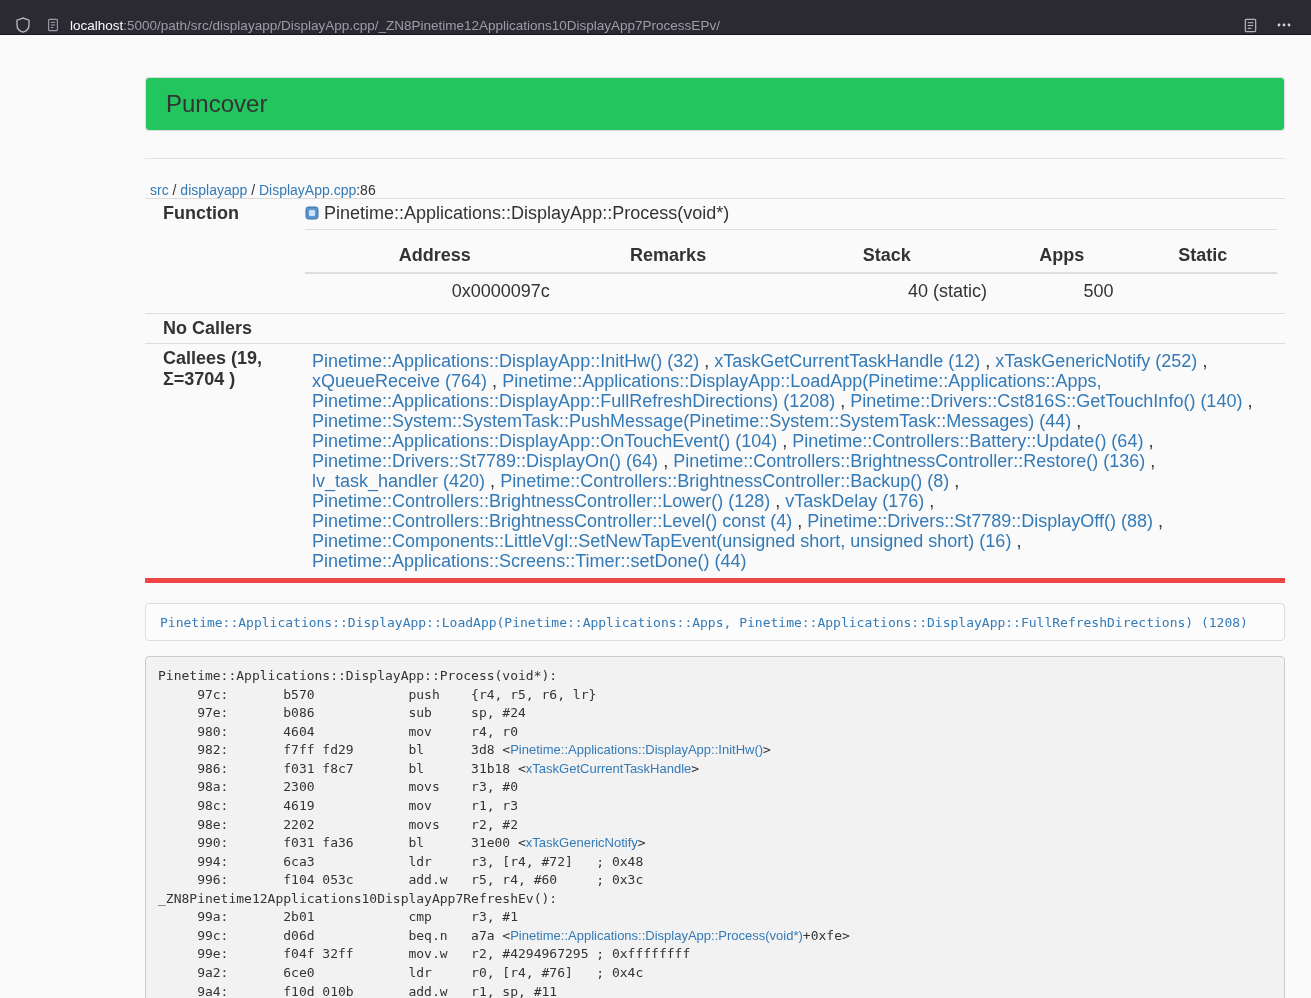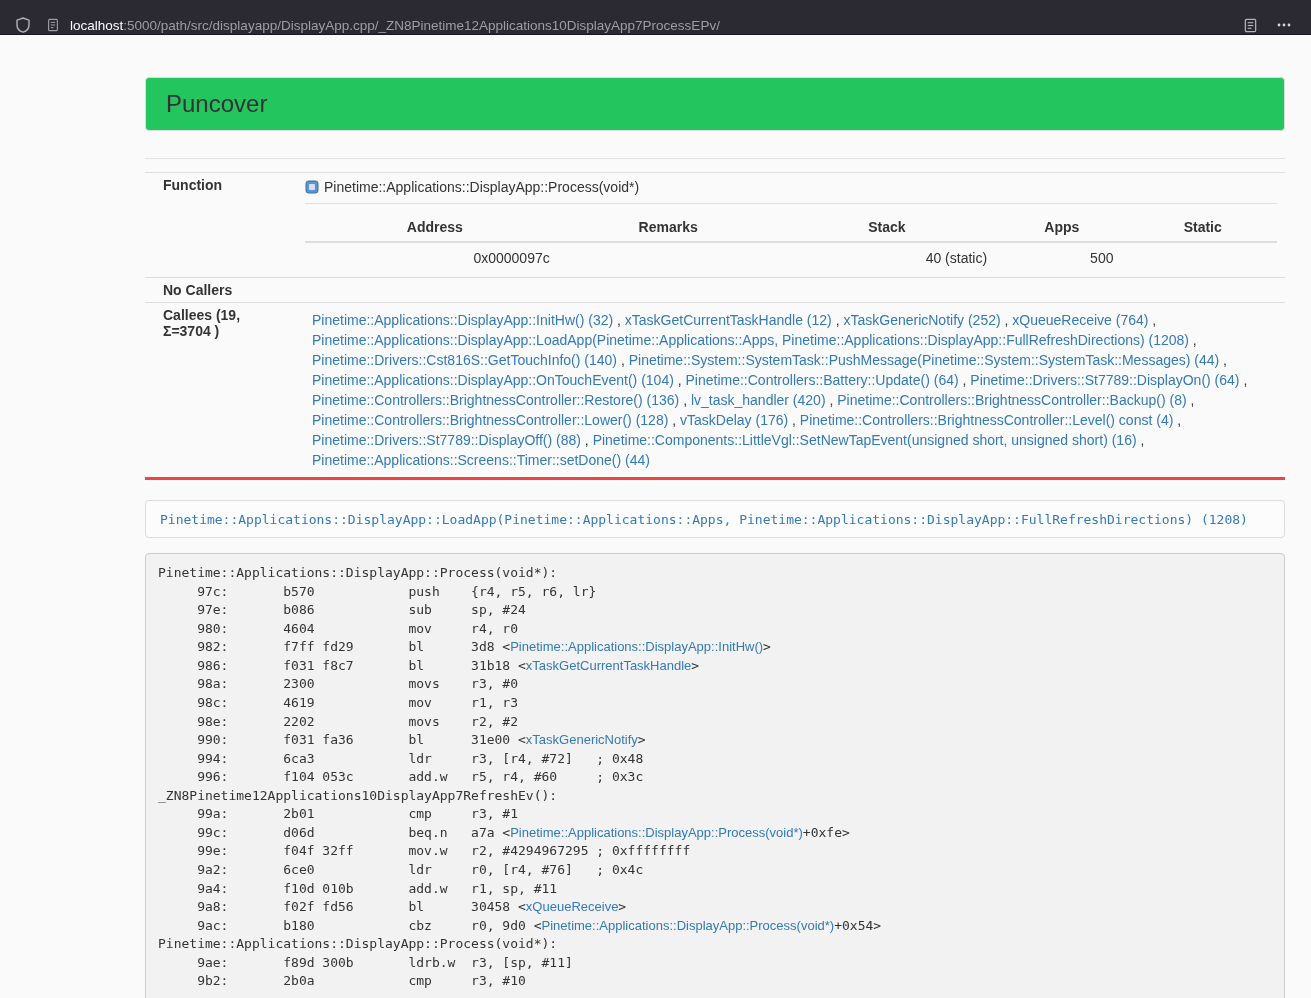--- a/index.html
+++ b/index.html
@@ -28,22 +28,22 @@
     border: 1px solid #ddd; border-radius: 4px; background: #22c55e;
     padding: 12px 20px; font-size: 24px; color: #333;
   }
   hr.divider { border: none; border-top: 1px solid #e2e2e2; margin: 27px 0 0 0; }
 
   .breadcrumb { margin-top: 23px; font-size: 14px; padding-left: 5px; }
   .bc-sep, .bc-suffix { color: #333; }
 
   
   .fn-table {
-    width: 100%; border-collapse: collapse; margin-top: 13px; font-size: 14px;
-    border-top: 1px solid #ddd; border-bottom: 3px solid #ef4444;
+    width: 100%; border-collapse: collapse; font-size: 18px;
+    border-top: 1px solid #ddd; border-bottom: 5px solid #ef4444;
   }
   .fn-table > tbody > tr > th, .fn-table > tbody > tr > td {
     text-align: left; vertical-align: top; padding: 4px 8px; font-weight: normal;
   }
   .fn-table > tbody > tr + tr > th, .fn-table > tbody > tr + tr > td {
     border-top: 1px solid #ddd;
   }
   .fn-table th.label { width: 152px; font-weight: bold; padding-left: 18px; }
   .fn-name-line { display: flex; align-items: center; gap: 5px; line-height: 20px; padding-left: 0; }
   .type-icon { display: inline-flex; width: 14px; height: 14px; }
@@ -117,20 +117,21 @@
 </div>
 
 <div class="container">
 
   <div class="page-box">
     <span>Puncover</span>
   </div>
 
   <hr class="divider">
 
+  <div class="breadcrumb"><a>src</a><span class="bc-sep"> / </span><a>displayapp</a><span class="bc-sep"> / </span><a>DisplayApp.cpp</a><span class="bc-suffix">:86</span></div>
 
   <table class="fn-table">
     <tbody>
       <tr>
         <th class="label">Function</th>
         <td>
           <div class="fn-name-line">
             <span class="type-icon">
               <svg width="14" height="14" viewBox="0 0 14 14">
                 <rect x="1" y="1" width="12" height="12" rx="2.5" fill="#5b94cf" stroke="#3a6ea5" stroke-width="1"></rect>

